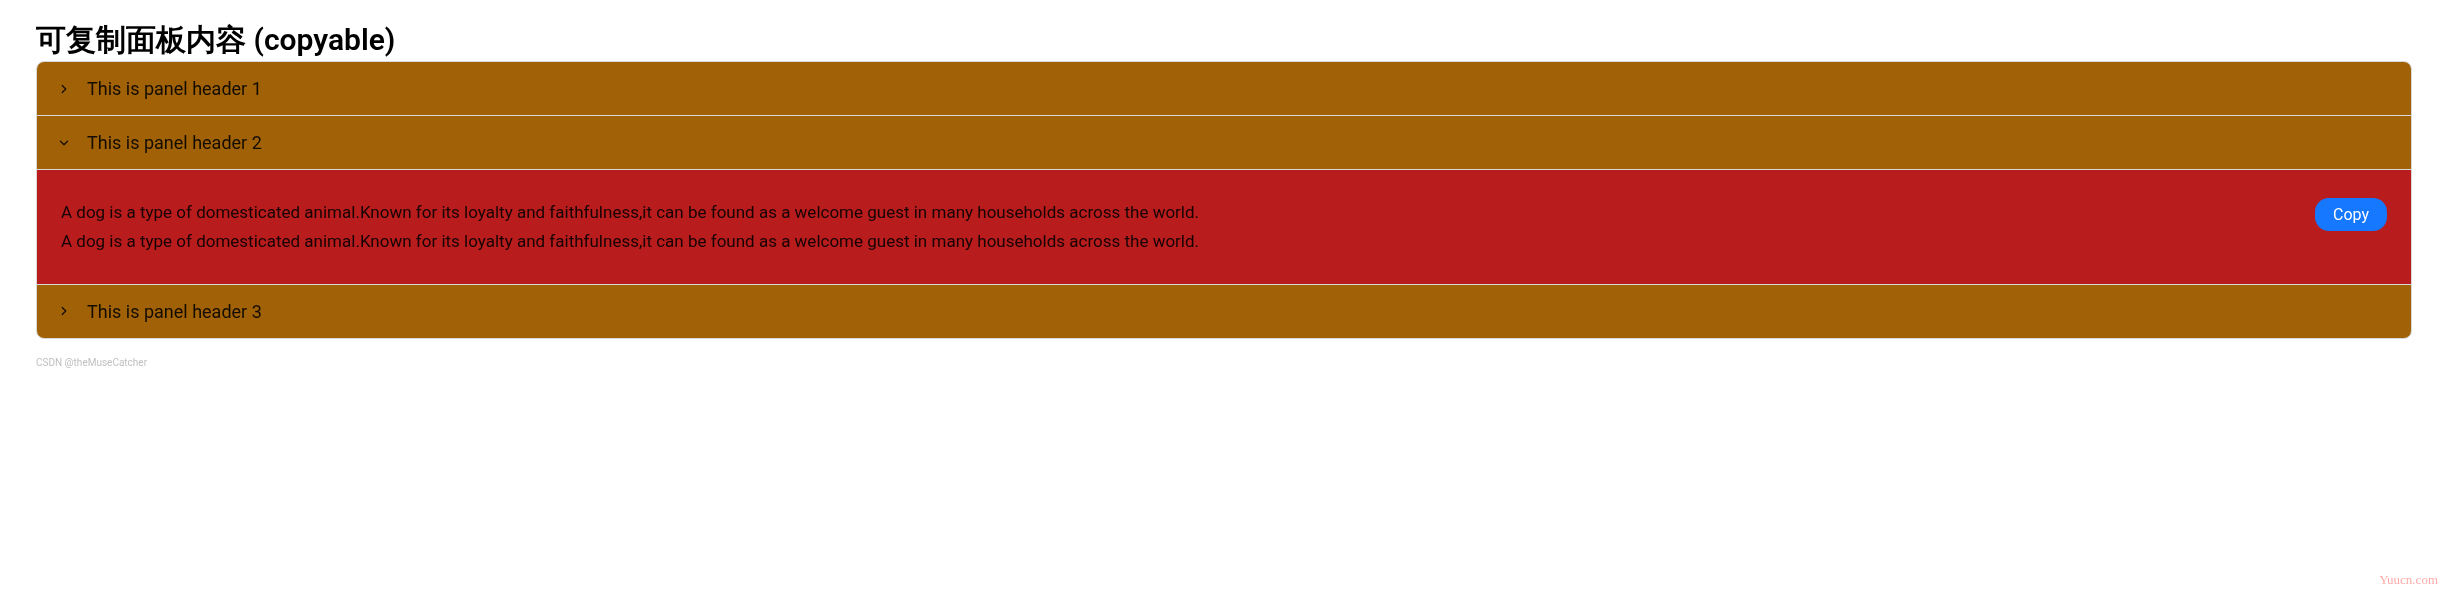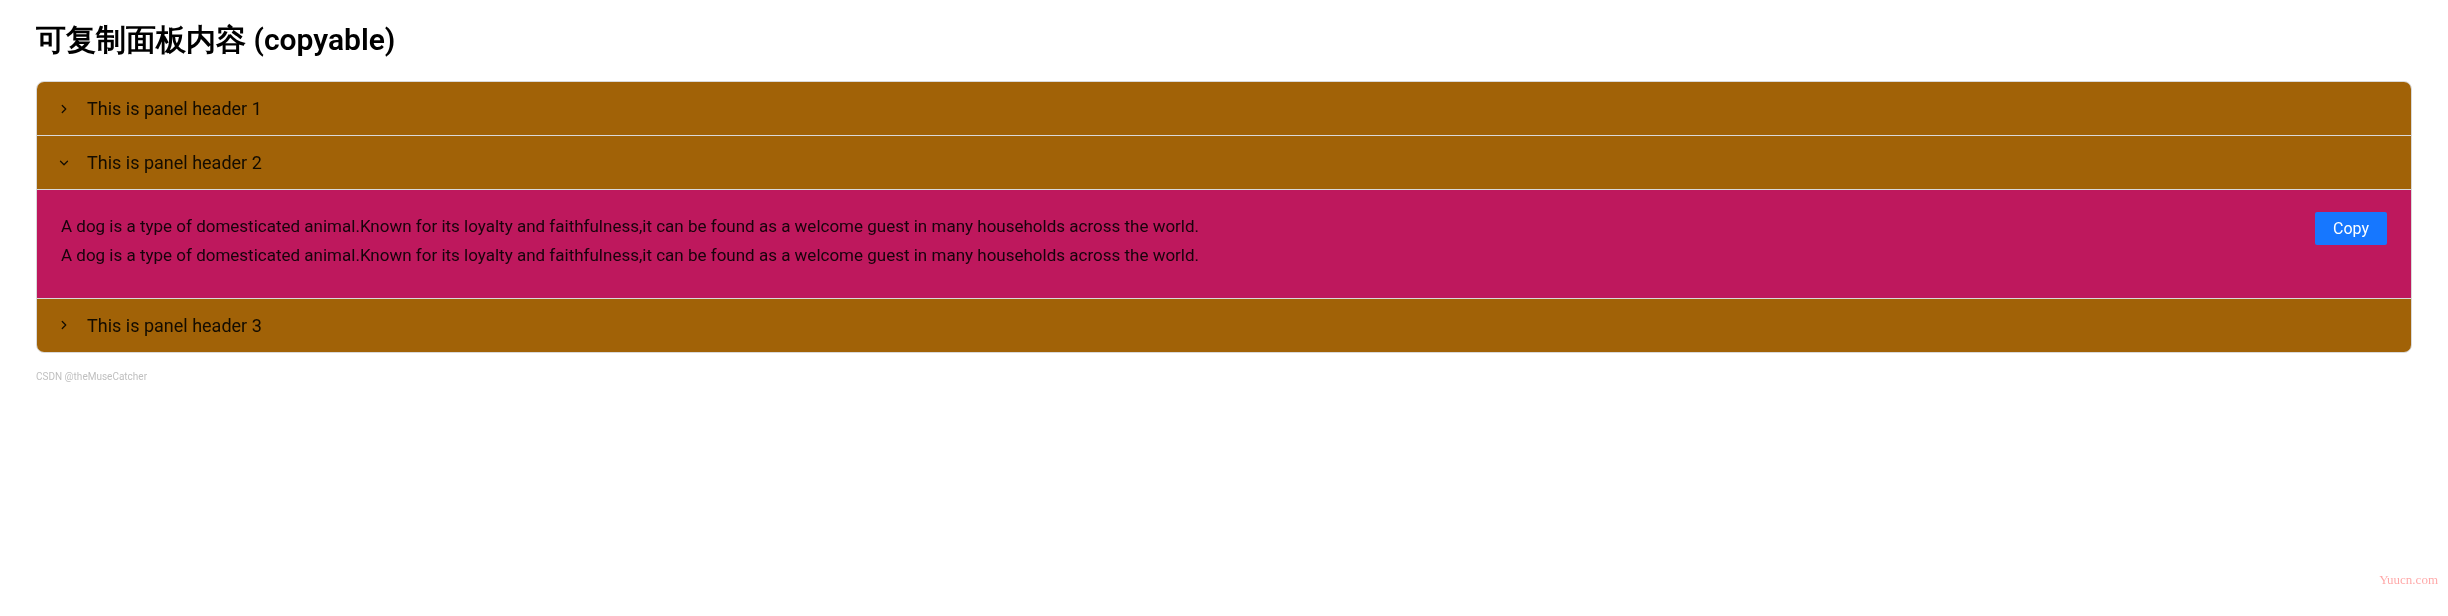--- a/index.html
+++ b/index.html
@@ -10,21 +10,20 @@
     body {
       font-family: -apple-system, BlinkMacSystemFont, "Segoe UI", Roboto, "Helvetica Neue", Arial, sans-serif;
       background: #ffffff;
       color: rgba(0, 0, 0, 0.88);
       padding: 20px 36px;
       font-size: 14px;
     }
     .page-title {
       font-size: 30px;
       font-weight: 600;
-      margin-bottom: 20px;
       color: #000000;
     }
     .collapse {
       border: 1px solid #d9d9d9;
       border-radius: 8px;
       overflow: hidden;
       background: #fafafa;
     }
     .panel {
       border-bottom: 1px solid #d9d9d9;
@@ -49,42 +48,42 @@
       width: 14px;
       height: 14px;
       flex-shrink: 0;
     }
     .expand-icon svg {
       width: 14px;
       height: 14px;
       fill: currentColor;
     }
     .panel-content {
-      background: #be185d;
+      background: #b91c1c;
       border-top: 1px solid #d9d9d9;
-      padding: 22px 24px 28px 24px;
+      padding: 28px 24px 28px 24px;
       display: flex;
       align-items: flex-start;
       justify-content: space-between;
       gap: 24px;
     }
     .content-text {
       font-size: 17px;
       line-height: 1.7;
       color: rgba(0, 0, 0, 0.88);
       flex: 1;
     }
     .content-text p {
       margin: 0;
     }
     .copy-button {
       background: #1677ff;
       color: #ffffff;
       border: none;
-      border-radius: 2px;
+      border-radius: 14px;
       padding: 7px 18px;
       font-size: 16px;
       cursor: pointer;
       flex-shrink: 0;
       font-family: inherit;
     }
     .footer-credit {
       text-align: left;
       font-size: 10px;
       color: #bfbfbf;

